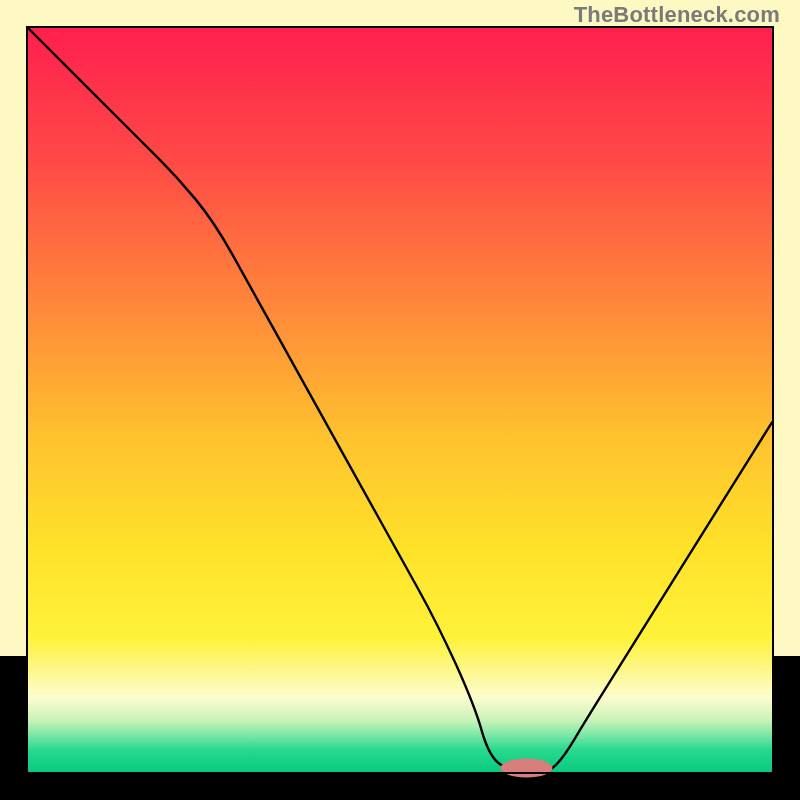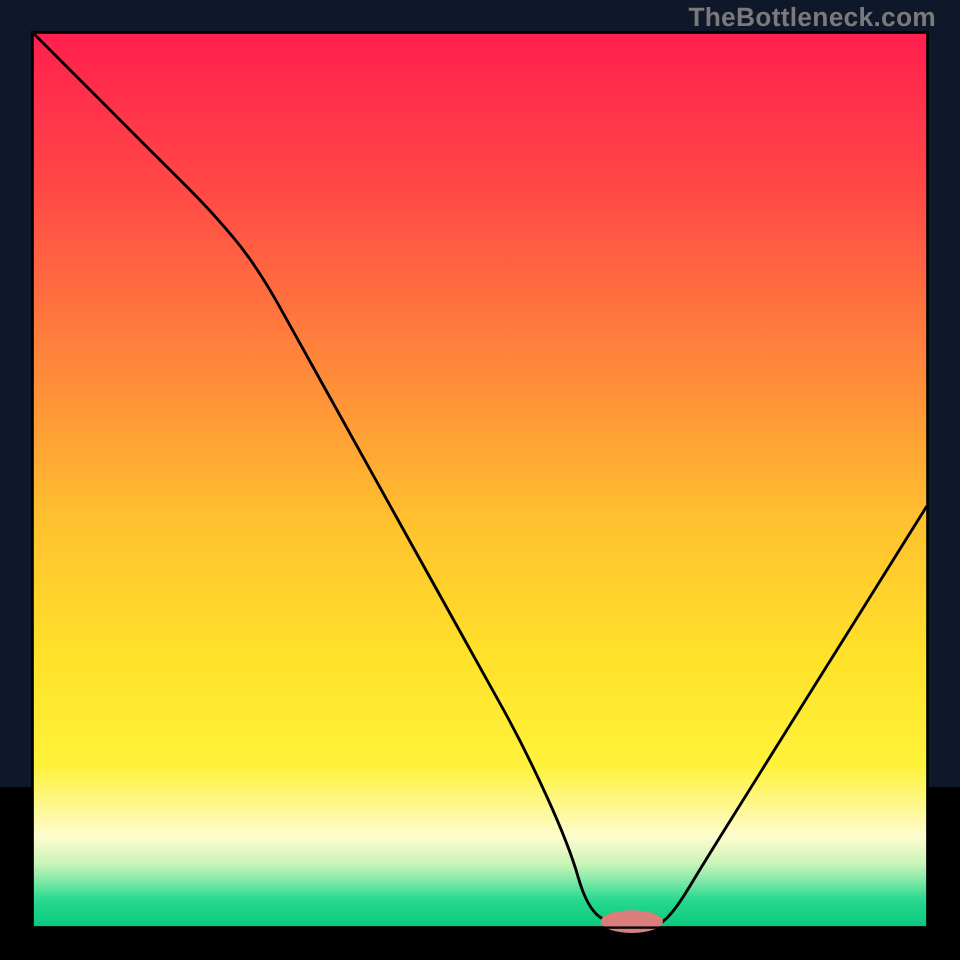--- a/index.html
+++ b/index.html
@@ -8,21 +8,21 @@
     width: 800px;
     height: 800px;
     background: #000;
     overflow: hidden;
     font-family: Arial, Helvetica, sans-serif;
   }
   .stage {
     position: relative;
     width: 800px;
     height: 656px;
-    background: #0f172a;
+    background: #fef9c3;
   }
   .watermark {
     position: absolute;
     top: 2px;
     right: 20px;
     color: #7a7a7a;
     font-size: 22px;
     font-weight: 600;
     letter-spacing: 0.2px;
     z-index: 30;

